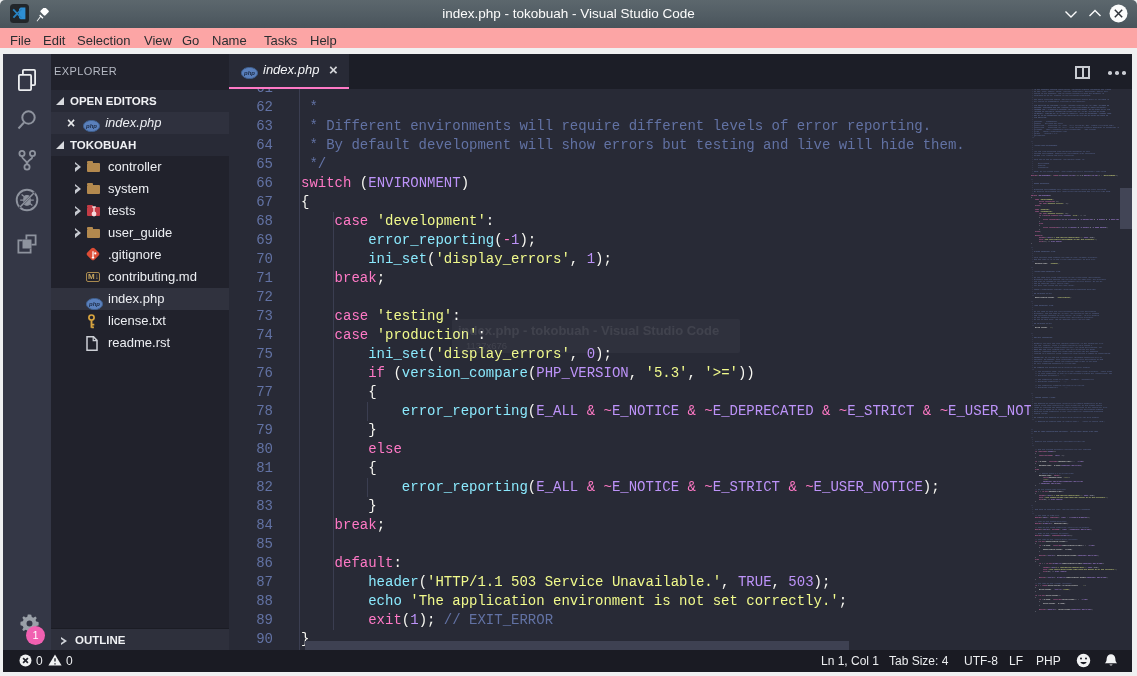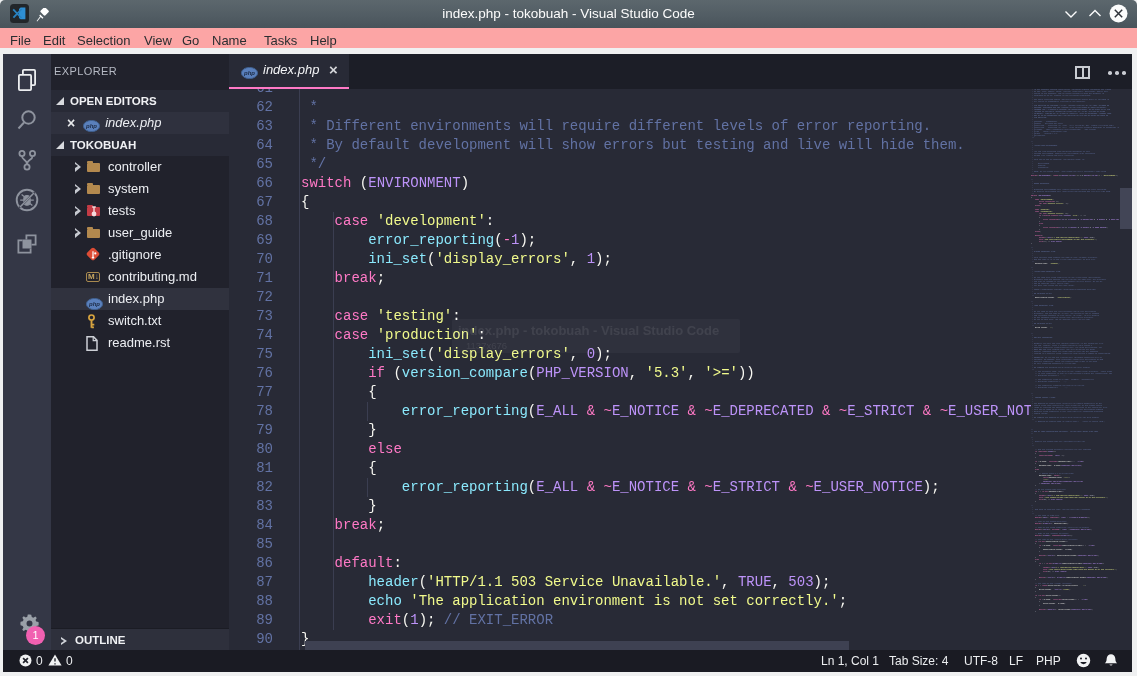--- a/index.html
+++ b/index.html
@@ -276,21 +276,21 @@
         </div>
         <div class="trow ">
           <span class="tind" style="width:24px"></span>
           <span class="noarr"></span>
           <span class="ficon"><svg width="11" height="15" viewBox="0 0 11 15">
               <g fill="none" stroke="#d7a43f" stroke-width="1.7">
                 <circle cx="5.5" cy="3.6" r="2.6"></circle>
                 <path d="M5.5 6.4v7.4M5.5 10.6h2.8M5.5 13.4h2.4" stroke-width="1.9"></path>
               </g>
             </svg></span>
-          <span class="tlab">switch.txt</span>
+          <span class="tlab">license.txt</span>
         </div>
         <div class="trow ">
           <span class="tind" style="width:24px"></span>
           <span class="noarr"></span>
           <span class="ficon"><svg width="12" height="15" viewBox="0 0 12 15">
               <path d="M1 .8h6.5L11 4.4V14.2H1z" fill="none" stroke="#cdd0d6" stroke-width="1.5"></path>
               <path d="M7.2.8v3.8H11" fill="none" stroke="#cdd0d6" stroke-width="1.2"></path>
             </svg></span>
           <span class="tlab">readme.rst</span>
         </div>

